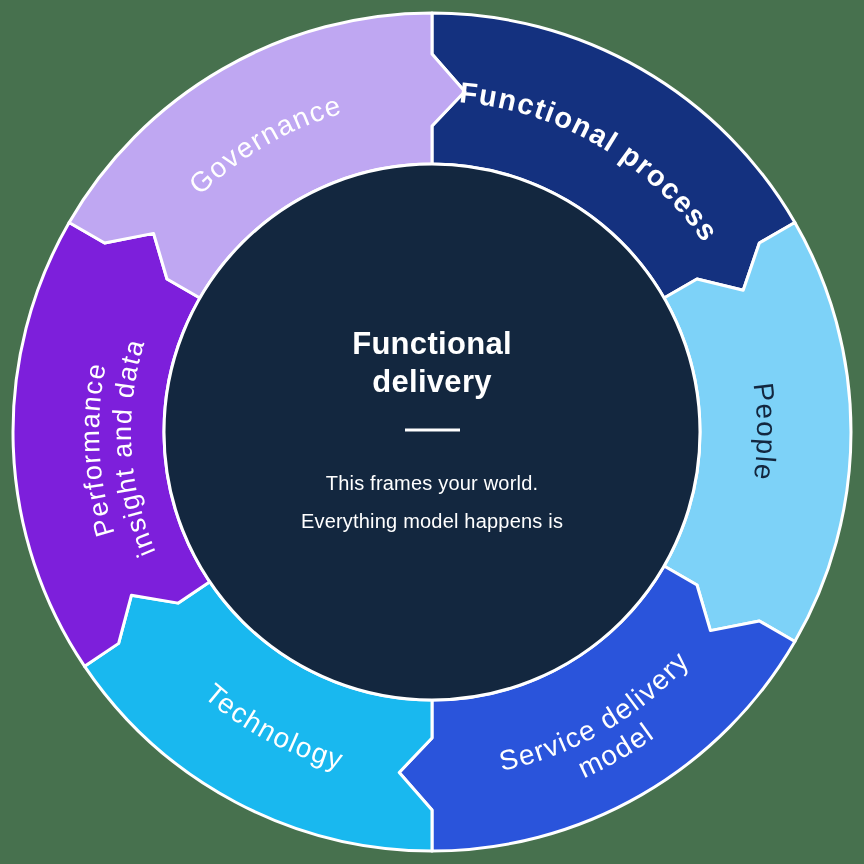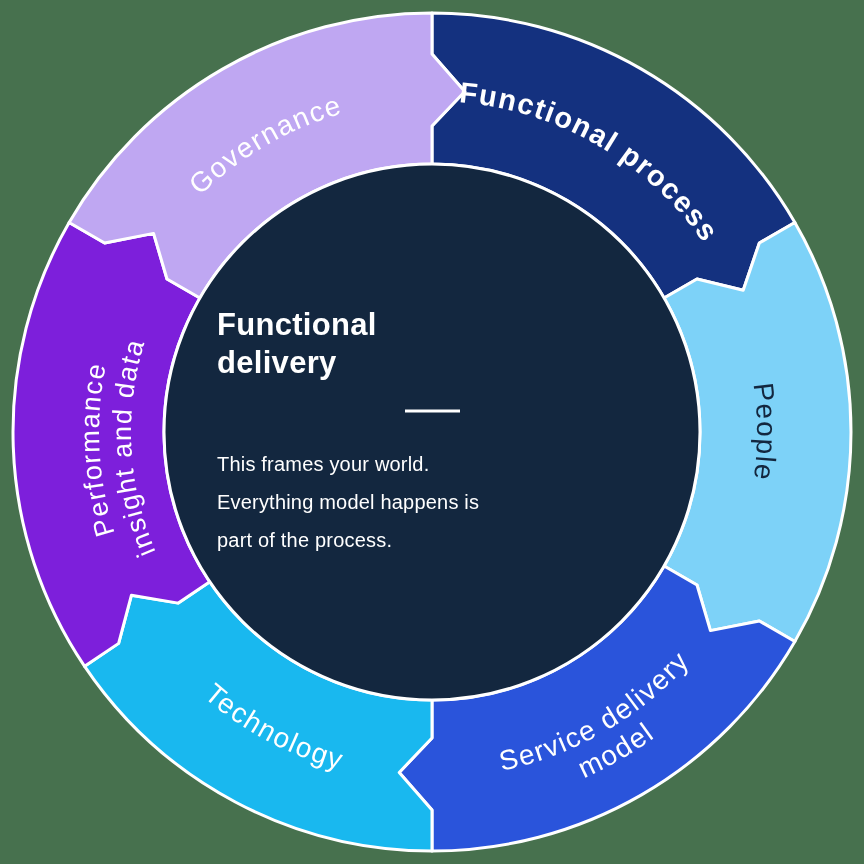--- a/index.html
+++ b/index.html
@@ -11,20 +11,21 @@
     height: 864px;
     overflow: hidden;
   }
   .stage svg { position: absolute; left: 0; top: 0; }
   .center-panel {
     position: absolute;
     left: 50%;
     top: 50%;
     transform: translate(-50%, -50%);
     width: 430px;
+    text-align: center;
     color: #ffffff;
   }
   .center-title span {
     display: block;
     font-size: 31px;
     font-weight: bold;
     line-height: 38px;
     letter-spacing: 0.3px;
   }
   .divider-line {
@@ -80,16 +81,15 @@
 
   <div class="center-panel">
     <div class="center-title">
       <span>Functional</span>
       <span>delivery</span>
     </div>
     <div class="divider-line"></div>
     <div class="center-body">
       <span>This frames your world.</span>
       <span>Everything model happens is</span>
-      <span>part of the process.</span>
     </div>
   </div>
 </div>
 
 </body></html>

